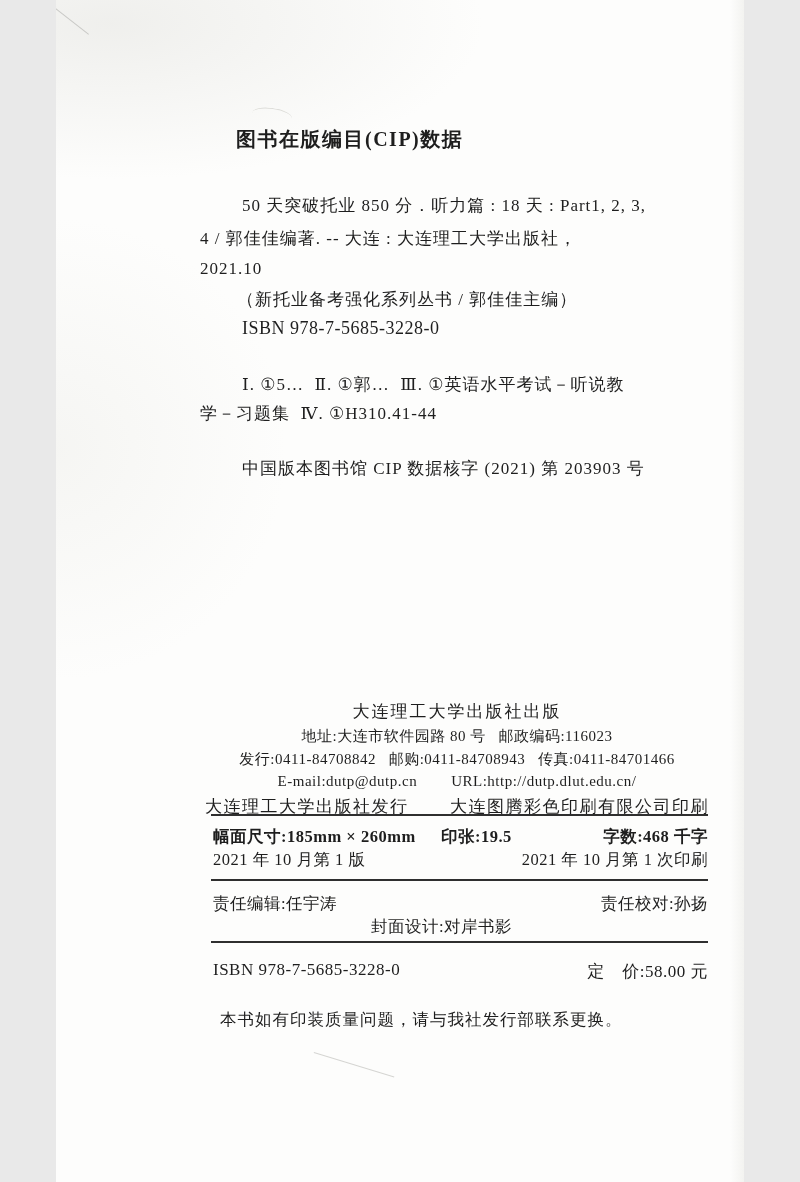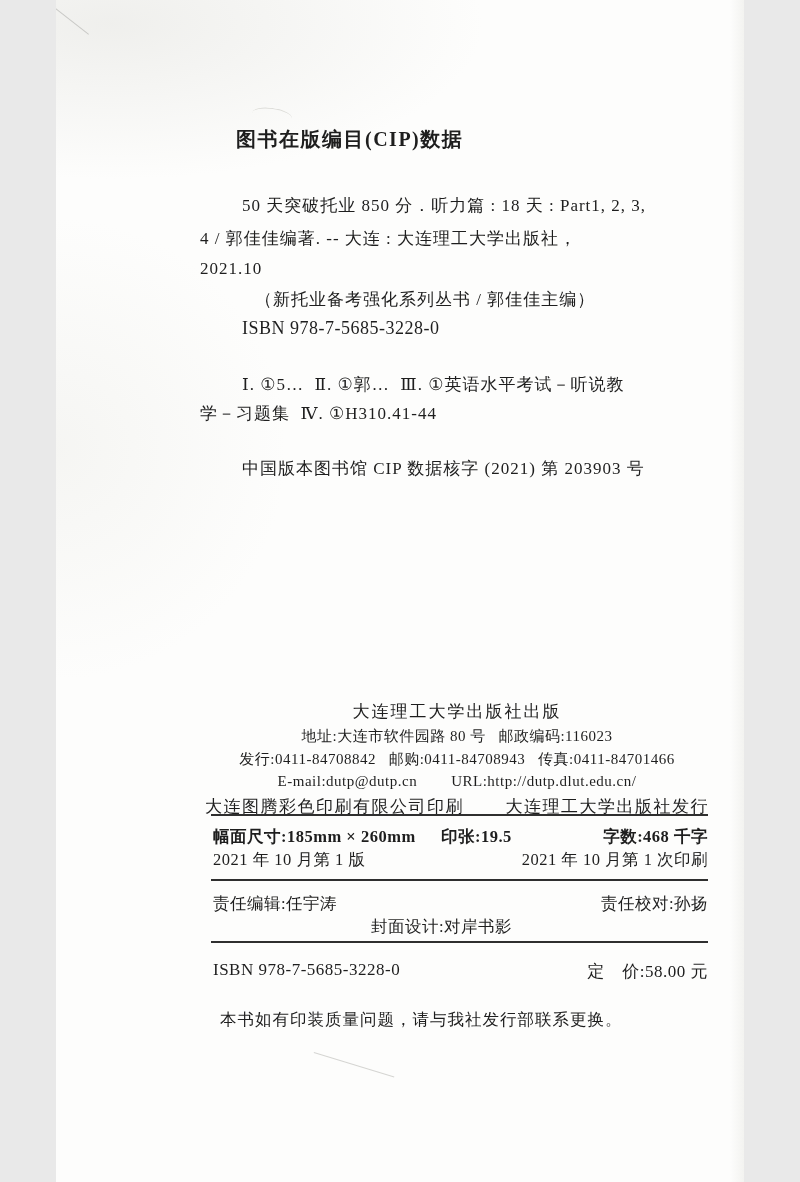--- a/index.html
+++ b/index.html
@@ -43,34 +43,34 @@
 
   <div class="artifact corner-line"></div>
   <div class="artifact smudge"></div>
   <div class="artifact scratch"></div>
 
   <h1 class="cip-title">图书在版编目(CIP)数据</h1>
 
   <p class="txt" style="left:186px;top:194px;">50 天突破托业 850 分．听力篇 : 18 天 : Part1, 2, 3,</p>
   <p class="txt" style="left:144px;top:227px;">4 / 郭佳佳编著. -- 大连 : 大连理工大学出版社，</p>
   <p class="txt" style="left:144px;top:259px;">2021.10</p>
-  <p class="txt" style="left:181px;top:288px;margin-left:18px;">（新托业备考强化系列丛书 / 郭佳佳主编）</p>
+  <p class="txt" style="left:181px;top:288px;">（新托业备考强化系列丛书 / 郭佳佳主编）</p>
   <p class="txt" style="left:186px;top:318px;font-size:18px;letter-spacing:.5px;">ISBN 978-7-5685-3228-0</p>
   <p class="txt" style="left:186px;top:373px;">Ⅰ. ①5…  Ⅱ. ①郭…  Ⅲ. ①英语水平考试－听说教</p>
   <p class="txt" style="left:144px;top:402px;">学－习题集  Ⅳ. ①H310.41-44</p>
   <p class="txt" style="left:186px;top:457px;">中国版本图书馆 CIP 数据核字 (2021) 第 203903 号</p>
 
   <div class="colophon">
     <p class="pub">大连理工大学出版社出版</p>
     <p class="sm">地址:大连市软件园路 80 号   邮政编码:116023</p>
     <p class="sm">发行:0411-84708842   邮购:0411-84708943   传真:0411-84701466</p>
     <p class="sm">E-mail:dutp@dutp.cn        URL:http://dutp.dlut.edu.cn/</p>
     <div class="print-dist">
+      <span>大连理工大学出版社发行</span>
       <span>大连图腾彩色印刷有限公司印刷</span>
-      <span>大连理工大学出版社发行</span>
     </div>
   </div>
 
   <div class="rule" style="top:814px;"></div>
 
   <div class="row" style="top:826px;font-weight:bold;">
     <span class="a">幅面尺寸:185mm × 260mm</span>
     <span class="b">印张:19.5</span>
     <span class="c">字数:468 千字</span>
   </div>

